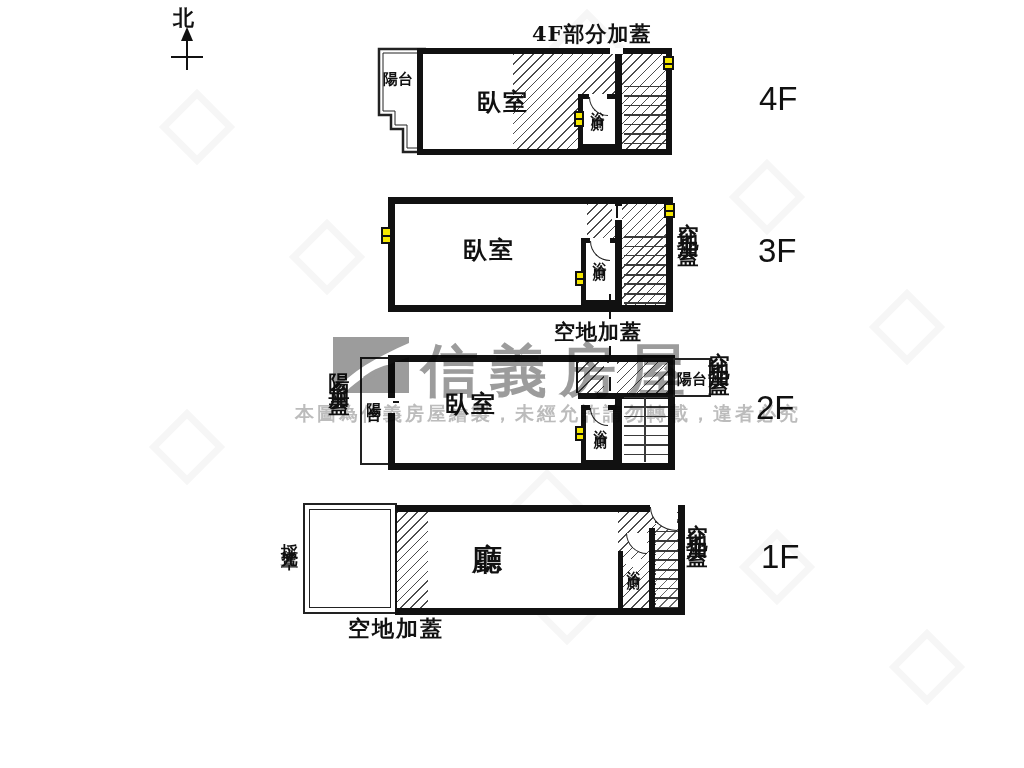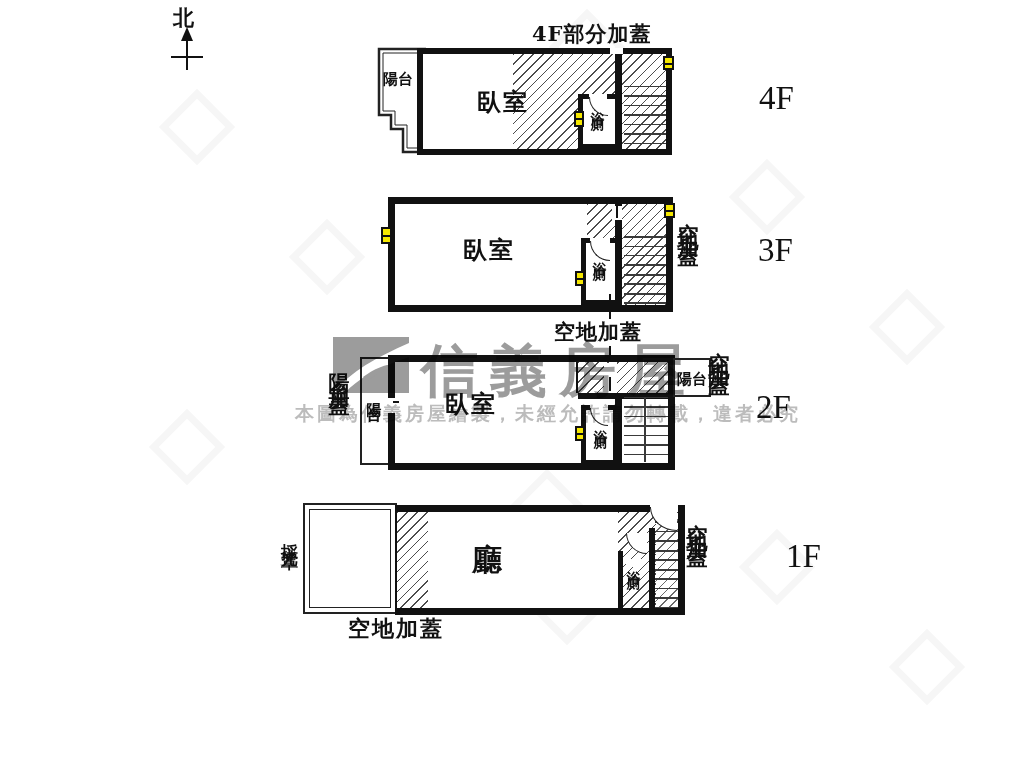--- a/index.html
+++ b/index.html
@@ -12,21 +12,21 @@
   .hatch{position:absolute;background-image:repeating-linear-gradient(135deg,rgba(45,45,45,.85) 0 1px,transparent 1px 7px);}
   .stairs{position:absolute;background-image:repeating-linear-gradient(to bottom,#3a3a3a 0 1.5px,transparent 1.5px 9.5px);}
   .stairs.hatched{background-image:repeating-linear-gradient(to bottom,#3a3a3a 0 1.5px,transparent 1.5px 9.5px),
     repeating-linear-gradient(135deg,rgba(45,45,45,.7) 0 1px,transparent 1px 7px);}
   .thinbox{position:absolute;box-sizing:border-box;border:2px solid #222;background:#fff;}
   .win{position:absolute;box-sizing:border-box;background:#f6e800;border:2px solid #111;}
   .win::after{content:"";position:absolute;left:0;right:0;top:45%;height:2px;background:#111;}
   .vtext{writing-mode:vertical-rl;text-orientation:upright;letter-spacing:4px;line-height:1;}
   .chip{background:#fff;}
   .arc{position:absolute;box-sizing:border-box;}
-  .flabel{position:absolute;font-family:Liberation Serif, serif;font-size:33px;color:#111;}
+  .flabel{position:absolute;font-family:Liberation Sans, sans-serif;font-size:33px;color:#111;}
   .ptrline{position:absolute;width:1.5px;background:#111;}
   .tick{position:absolute;background:#111;}
   .wm{mix-blend-mode:multiply;}
   .bgm{position:absolute;width:40px;height:40px;border:7px solid #efefef;transform:rotate(45deg);opacity:.55;}
   #disc{white-space:pre;font-size:21.5px;line-height:27px;letter-spacing:.5px;}
 </style>
 </head>
 <body>
 
 <div id="canvas">
@@ -143,21 +143,21 @@
     <div class="abs cn" style="left:472px;top:540px;font-size:30px;">廳</div>
     <div class="hatch" style="left:618px;top:512px;width:38px;height:96px;"></div>
     <div class="wall" style="left:618px;top:551px;width:5px;height:57px;"></div>
     <div class="wall" style="left:649px;top:528px;width:6px;height:80px;"></div>
     <div class="arc" style="left:626px;top:533px;width:21px;height:21px;border-left:1.6px solid #222;border-bottom:1.6px solid #222;border-radius:0 0 0 100%;background:#fff;"></div>
     <div class="abs cn vtext chip" style="left:626px;top:559px;font-size:14px;letter-spacing:3px;padding:1px;">浴廁</div>
     <div class="stairs hatched" style="left:655px;top:512px;width:23px;height:96px;"></div>
     <div class="abs" style="left:650px;top:505px;width:28px;height:7px;background:#fff;"></div>
     <div class="arc" style="left:650px;top:507px;width:27px;height:24px;border-left:1.6px solid #222;border-bottom:1.6px solid #222;border-radius:0 0 0 100%;background:#fff;"></div>
     <div class="abs cn vtext" style="left:687px;top:506px;font-size:21px;letter-spacing:8px;">空地加蓋</div>
-    <div class="flabel" style="left:786px;top:538px;">1F</div>
+    <div class="flabel" style="left:761px;top:538px;">1F</div>
   </div>
 
   
   <div style="display:contents">
     <svg class="abs wm" style="left:333px;top:337px;" width="76" height="56" viewBox="0 0 76 56">
       <rect x="0" y="0" width="76" height="56" fill="#9c9c9c"></rect>
       <path d="M0 56 C18 34 44 20 76 6 L76 20 C46 30 24 42 12 56 Z" fill="#ffffff"></path>
       <path d="M30 40 C44 30 58 24 76 28 L76 33 C58 30 46 35 34 44 Z" fill="#9c9c9c"></path>
     </svg>
     <div class="abs wm" style="left:421px;top:333px;font-size:57px;letter-spacing:12px;color:#9c9c9c;font-weight:600;font-family:'DejaVu Serif','Liberation Serif',serif;">信義房屋</div>

